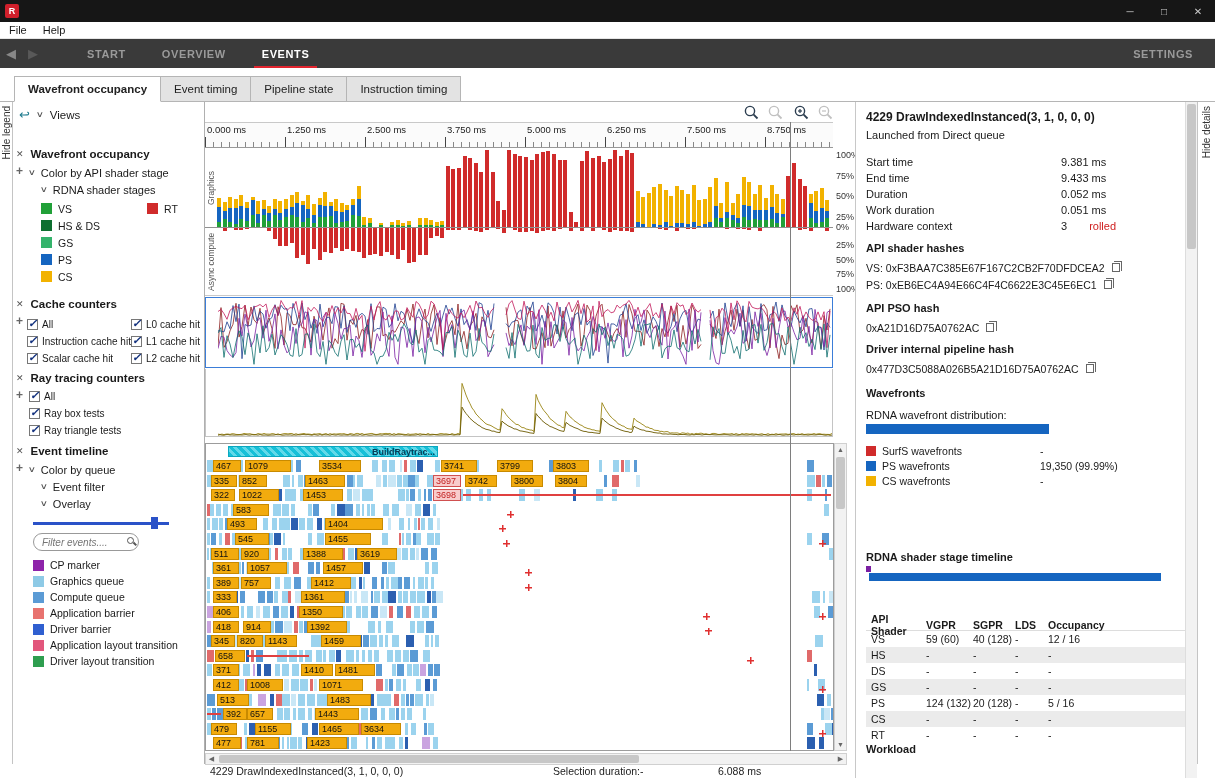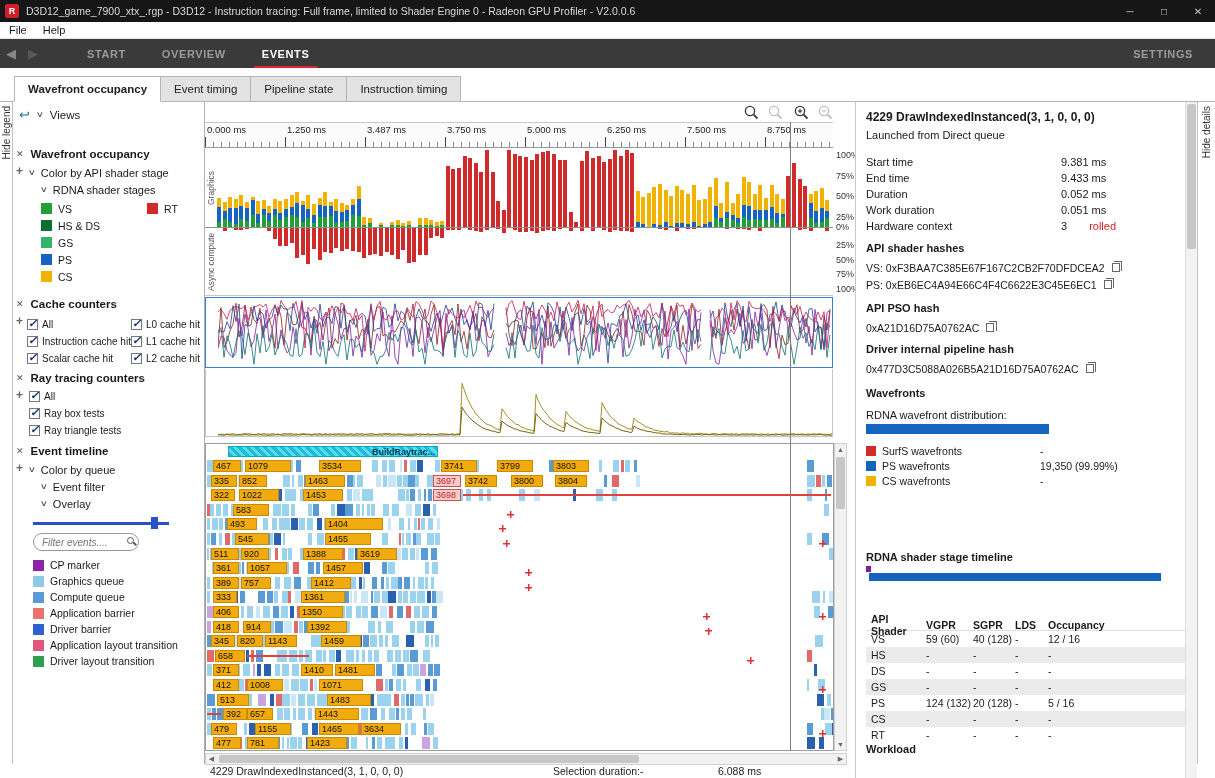--- a/index.html
+++ b/index.html
@@ -164,21 +164,20 @@
 .rp-scroll{position:absolute;right:0;top:0;bottom:0;width:12px;background:#f2f2f2;border-left:1px solid #ddd}
 .rp-scroll .thumb{position:absolute;left:1px;top:2px;width:9px;height:145px;background:#c7c7c7;border-radius:2px}
 </style>
 </head>
 <body>
 
 <div class="app">
 
   <div class="titlebar">
     <span class="logo">R</span>
-    <span class="title">D3D12_game_7900_xtx_.rgp - D3D12 - Instruction tracing: Full frame, limited to Shader Engine 0 - Radeon GPU Profiler - V2.0.0.6</span>
     <span class="winbtns">
       <span>─</span>
       <span>□</span>
       <span>✕</span>
     </span>
   </div>
 
   <div class="menubar" id="menubar">
       <span class="menu-item">File</span>
       <span class="menu-item">Help</span>
@@ -428,21 +427,21 @@
           <circle cx="7" cy="7" r="4.6" fill="none" stroke="#c0c0c0" stroke-width="1.4"></circle>
           <line x1="10.4" y1="10.4" x2="14.5" y2="14.5" stroke="#c0c0c0" stroke-width="1.8"></line>
           <line x1="5" y1="7" x2="9" y2="7" stroke="#c0c0c0" stroke-width="1.2"></line>
         </svg>
     </span>
   </div>
 
   <div id="ruler">
       <span class="ruler-label" style="left: 2px;">0.000 ms</span>
       <span class="ruler-label" style="left: 82px;">1.250 ms</span>
-      <span class="ruler-label" style="left: 162px;">3.487 ms</span>
+      <span class="ruler-label" style="left: 162px;">2.500 ms</span>
       <span class="ruler-label" style="left: 242px;">3.750 ms</span>
       <span class="ruler-label" style="left: 322px;">5.000 ms</span>
       <span class="ruler-label" style="left: 402px;">6.250 ms</span>
       <span class="ruler-label" style="left: 482px;">7.500 ms</span>
       <span class="ruler-label" style="left: 562px;">8.750 ms</span>
       <i class="tick major" style="left: 0px;"></i>
       <i class="tick" style="left: 8px;"></i>
       <i class="tick" style="left: 16px;"></i>
       <i class="tick" style="left: 24px;"></i>
       <i class="tick" style="left: 32px;"></i>

